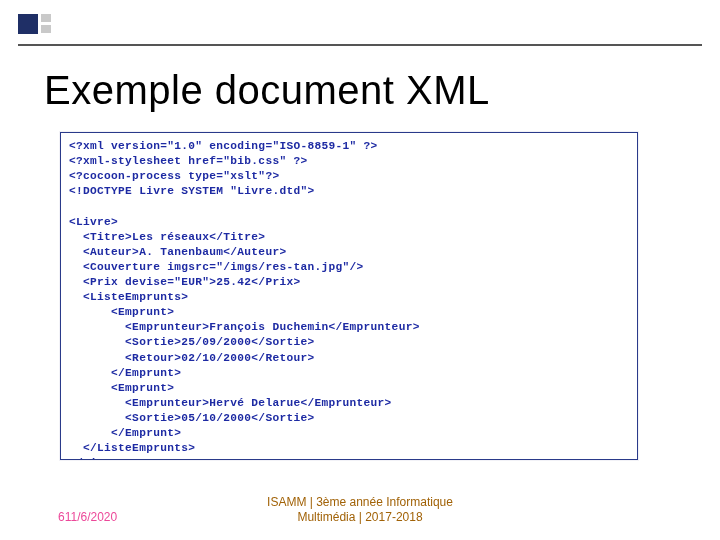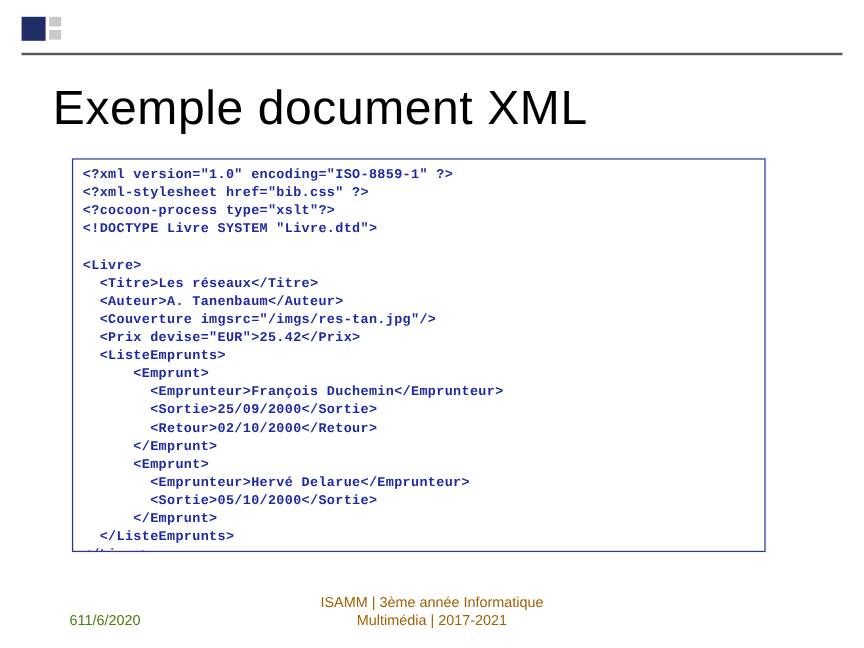--- a/index.html
+++ b/index.html
@@ -48,21 +48,21 @@
     letter-spacing: 0.3px;
     filter: blur(0.2px);
   }
   .footer {
     position: absolute;
     bottom: 16px; left: 0; right: 0;
     display: flex; align-items: center;
   }
   .foot-date {
     position: absolute; left: 58px; bottom: 0;
-    font-size: 12px; color: #4d7c0f;
+    font-size: 12px; color: #ec4899;
   }
   .foot-center {
     position: absolute; left: 0; right: 0; bottom: 0;
     text-align: center;
     font-size: 12px; color: #a16207;
     line-height: 1.2;
   }
 </style>
 </head>
 <body>
@@ -104,17 +104,17 @@
   &lt;/ListeEmprunts&gt;
 &lt;/Livre&gt;</div>
   </div>
 
   <div class="footer">
     <div class="foot-date">
       <span>61</span><span>1/6/2020</span>
     </div>
     <div class="foot-center">
       <div>ISAMM | 3ème année Informatique</div>
-      <div>Multimédia | 2017-2021</div>
+      <div>Multimédia | 2017-2018</div>
     </div>
   </div>
 
 </div>
 
 </body></html>

